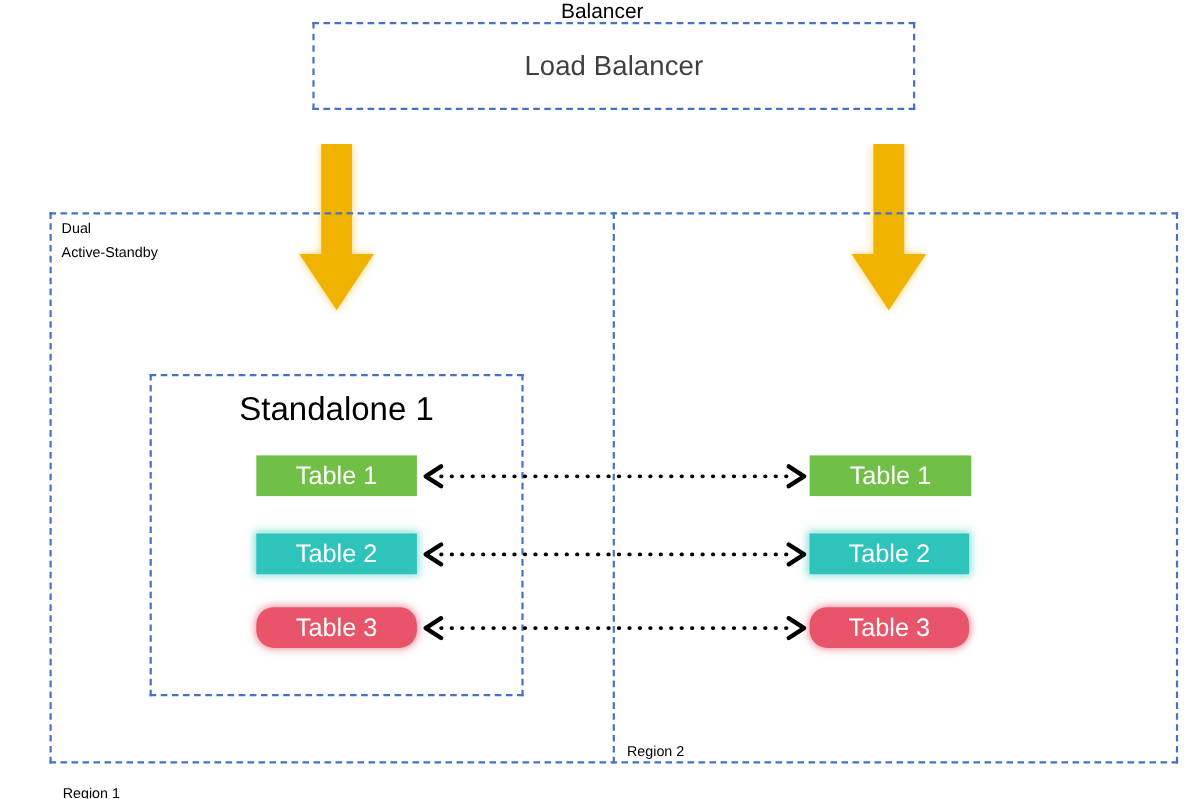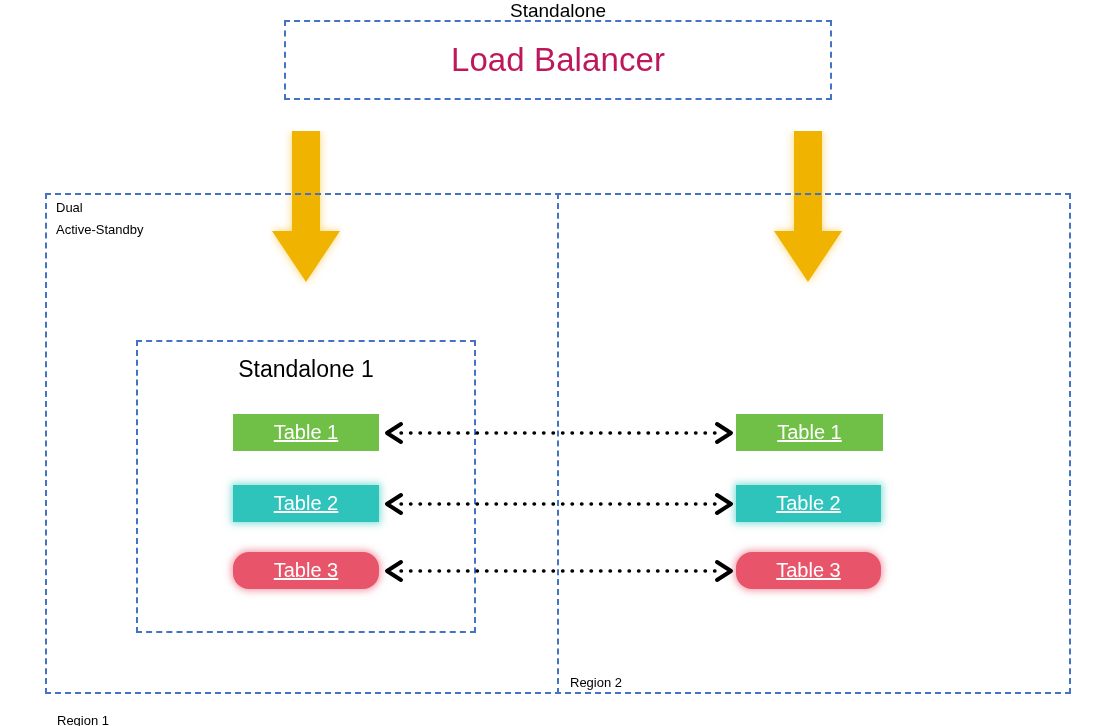--- a/index.html
+++ b/index.html
@@ -41,23 +41,23 @@
   }
   #load-balancer .lb-label {
     position: absolute;
     left: 0;
     top: 0;
     width: 100%;
     height: 100%;
     display: flex;
     align-items: center;
     justify-content: center;
-    font-size: 33px;
+    font-size: 25px;
     letter-spacing: 0.1px;
-    color: #be185d;
+    color: #404040;
   }
 
   
   #dual-region {
     left: 45px;
     top: 193px;
     width: 1026px;
     height: 501px;
   }
 
@@ -84,21 +84,21 @@
     width: 340px;
     height: 293px;
   }
 
   .standalone-title {
     position: absolute;
     top: 14px;
     left: 0;
     width: 100%;
     text-align: center;
-    font-size: 23px;
+    font-size: 30px;
     color: #000;
   }
 
   
   .plain-label {
     position: absolute;
     font-size: 13px;
     line-height: 22px;
     color: #000;
     white-space: pre;
@@ -131,24 +131,23 @@
     white-space: nowrap;
   }
 
   
   .table-chip {
     position: absolute;
     display: flex;
     align-items: center;
     justify-content: center;
     color: #ffffff;
-    font-size: 20px;
+    font-size: 23px;
     box-sizing: border-box;
     height: 37px;
-    text-decoration: underline;
   }
   .chip-green {
     background: #70bf46;
   }
   .chip-teal {
     background: #2ec4bc;
     box-shadow: 0 0 7px 2px rgba(46,196,188,0.55);
   }
   .chip-red {
     background: #e8546a;
@@ -259,16 +258,16 @@
 
   <div class="repl-arrow" id="repl-3">
     <svg width="360" height="24" viewBox="0 0 360 24" xmlns="http://www.w3.org/2000/svg">
       <line x1="22" y1="12" x2="338" y2="12" stroke="#000" stroke-width="3.4" stroke-linecap="round" stroke-dasharray="0.5 9"></line>
       <polyline points="22,3 8,12 22,21" fill="none" stroke="#000" stroke-width="4" stroke-linecap="round" stroke-linejoin="round"></polyline>
       <polyline points="338,3 352,12 338,21" fill="none" stroke="#000" stroke-width="4" stroke-linecap="round" stroke-linejoin="round"></polyline>
     </svg>
   </div>
 
   <div id="replicate-label">
-    <span class="inner">Standalone</span>
+    <span class="inner">Balancer</span>
   </div>
 
 </div>
 
 </body></html>

